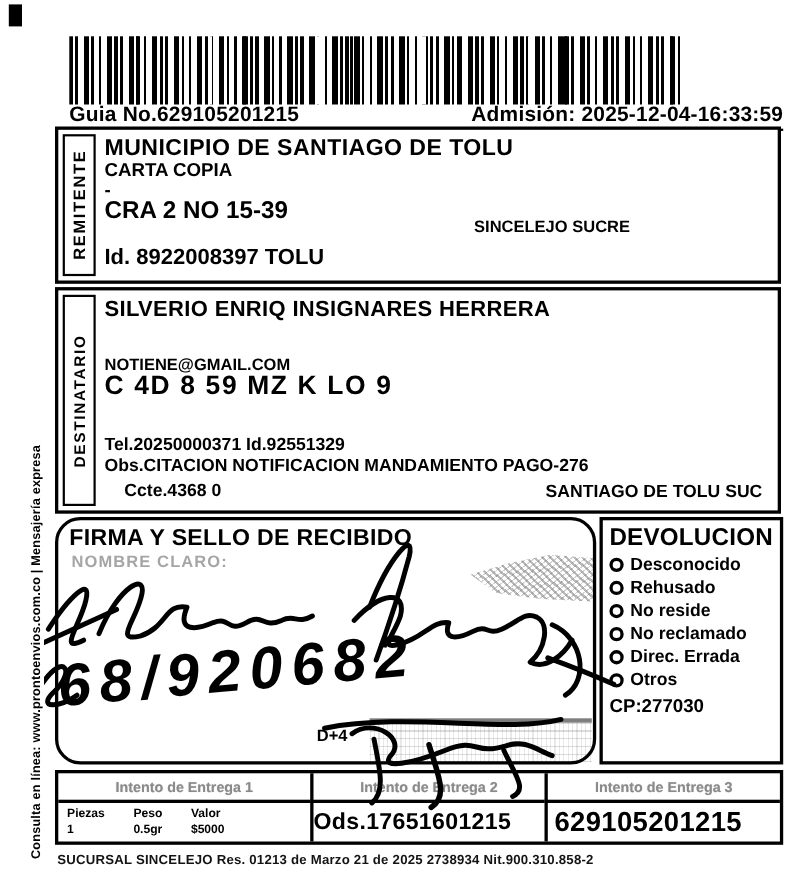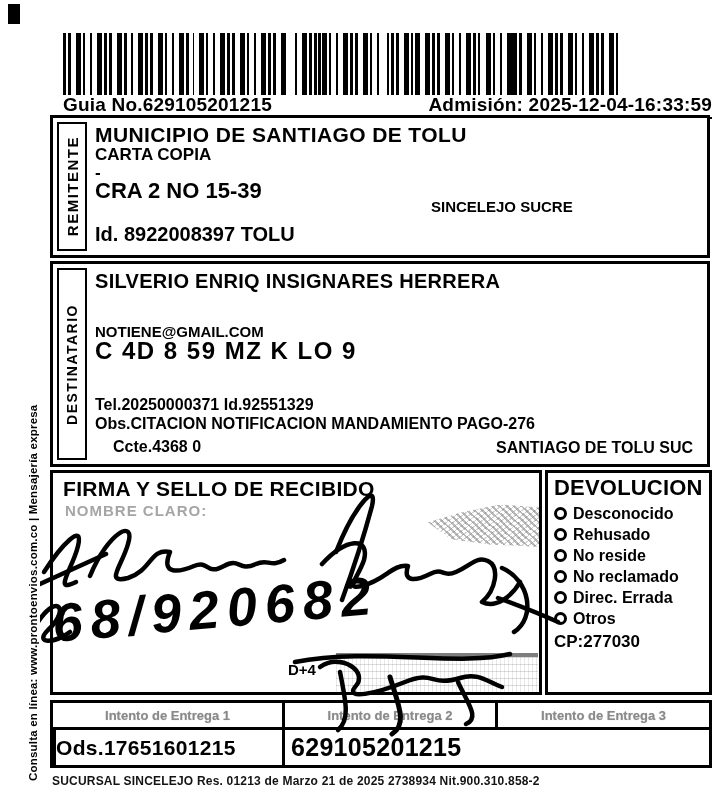--- a/index.html
+++ b/index.html
@@ -28,21 +28,21 @@
     position: absolute; left: 63px; top: 94px; width: 649px;
     display: flex; justify-content: space-between; align-items: flex-end;
     font-size: 19px; letter-spacing: .2px;
   }
   .guia-row span { border-bottom: 2px solid #000; padding-bottom: 1px; }
 
   
   .box { position: absolute; border: 3px solid #000; background: #fff; }
   .sender    { left: 50px; top: 115px; width: 660px; height: 143px; }
   .recipient { left: 50px; top: 261px; width: 660px; height: 206px; }
-  .firma     { left: 50px; top: 470px; width: 492px; height: 225px; }
+  .firma     { left: 50px; top: 470px; width: 492px; height: 225px; border-radius: 23px; }
   .devo      { left: 545px; top: 470px; width: 167px; height: 225px; }
 
   .vlabel-box {
     position: absolute; left: 4px; top: 4px; bottom: 4px; width: 30px;
     border: 2px solid #000; display: flex; align-items: center; justify-content: center;
   }
   .vtext {
     writing-mode: vertical-rl; transform: rotate(180deg);
     font-size: 15px; letter-spacing: 1.5px; white-space: nowrap;
   }
@@ -204,20 +204,36 @@
     <span>Otros</span>
   </div>
   <div class="devo-cp">CP:277030</div>
 </div>
 
 <div class="attempts">
   <div class="acell ahead first">Intento de Entrega 1</div>
   <div class="acell ahead">Intento de Entrega 2</div>
   <div class="acell ahead">Intento de Entrega 3</div>
 
+  <div class="acell abody first">
+    <div class="pkg-stats">
+      <div class="stat">
+        <span class="lbl">Piezas</span>
+        <span class="val">1</span>
+      </div>
+      <div class="stat">
+        <span class="lbl">Peso</span>
+        <span class="val">0.5gr</span>
+      </div>
+      <div class="stat">
+        <span class="lbl">Valor</span>
+        <span class="val">$5000</span>
+      </div>
+    </div>
+  </div>
   <div class="acell abody">
     <span class="ods-num">Ods.17651601215</span>
   </div>
   <div class="acell abody">
     <span class="guia-num">629105201215</span>
   </div>
 </div>
 
 <div class="footer-line">SUCURSAL SINCELEJO Res. 01213 de Marzo 21 de 2025  2738934 Nit.900.310.858-2</div>
 

